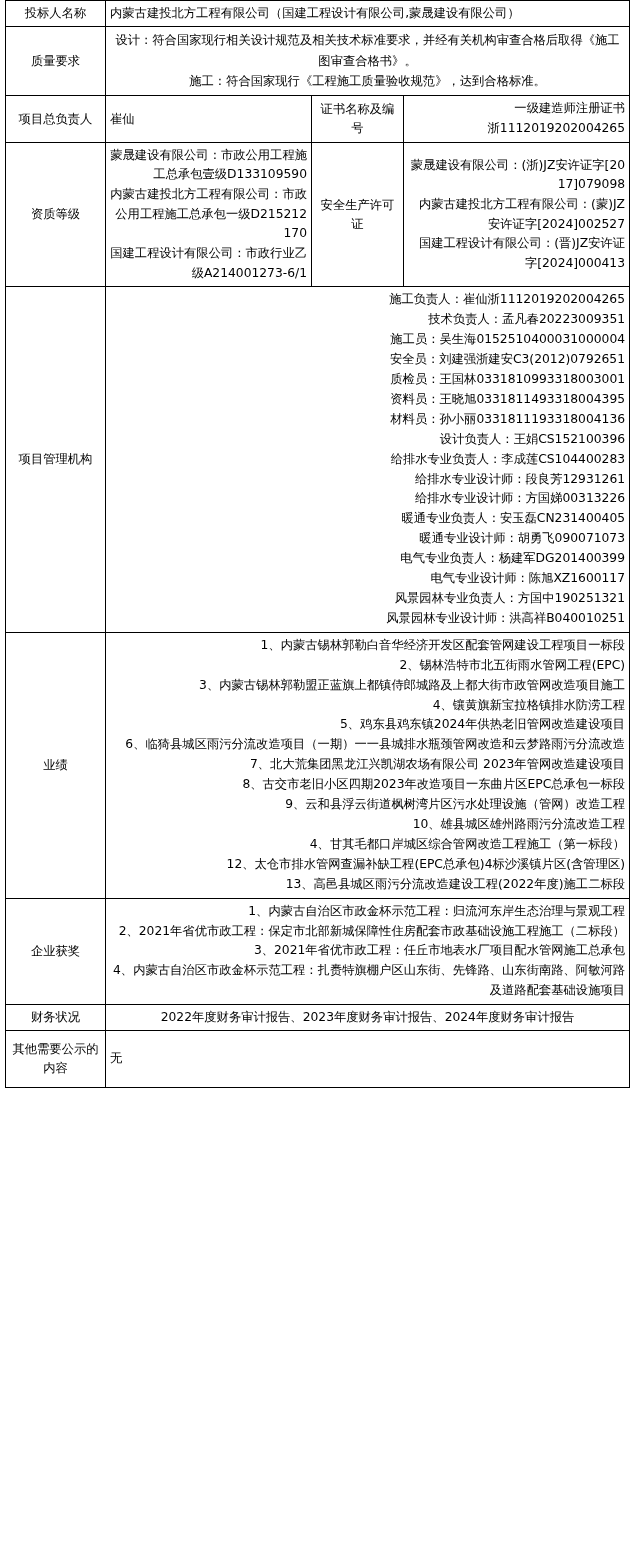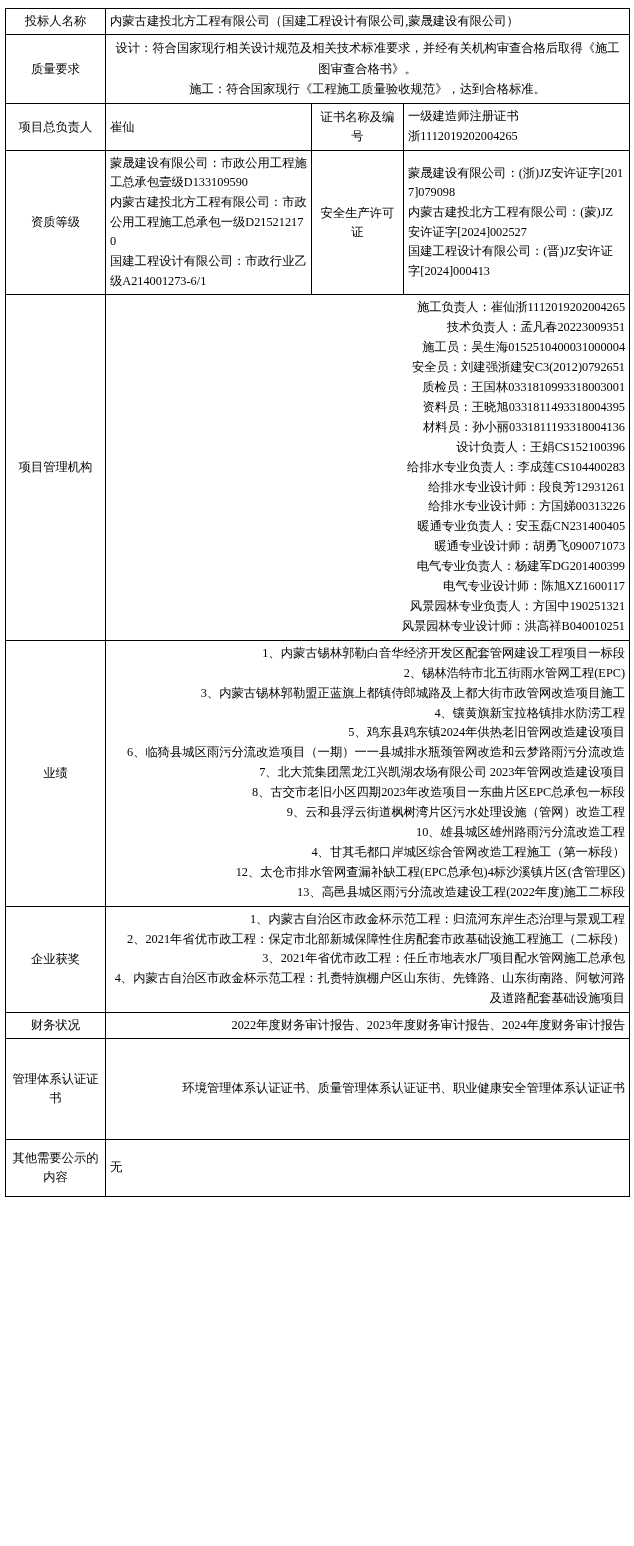--- a/index.html
+++ b/index.html
@@ -9,63 +9,62 @@
   }
   body {
     font-family: "DejaVu Sans", "Liberation Sans", sans-serif;
     color: #000000;
   }
   #page {
     width: 634px;
     height: 1546px;
     position: relative;
     box-sizing: border-box;
-    padding: 8px 5px 4px 5px;
+    padding: 0 5px 4px 5px;
     background: #ffffff;
     overflow: hidden;
-    font-family: Liberation Serif, serif;
   }
   table.bid-table {
     width: 624px;
     border-collapse: collapse;
     table-layout: fixed;
     font-size: 12.3px;
     line-height: 1.52;
   }
   table.bid-table td {
     border: 1px solid #000000;
     padding: 3px 4px;
     vertical-align: middle;
     word-break: break-all;
     overflow-wrap: anywhere;
   }
   .lbl {
     text-align: center;
     vertical-align: middle;
   }
   .ctr { text-align: left; }
-  .lft { text-align: right; }
+  .lft { text-align: center; }
   .multiline {
     white-space: pre-line;
   }
   .pad-block {
     padding-top: 5px;
     padding-bottom: 5px;
   }
   .tall-pad {
     padding-top: 9px;
     padding-bottom: 9px;
   }
   .row-mgmt td { vertical-align: middle; }
   .cell-list {
     text-align: right;
     line-height: 1.62;
   }
   .cell-center-multi {
-    text-align: left;
+    text-align: right;
     line-height: 1.60;
   }
   .quality-cell {
     text-align: center;
     line-height: 1.70;
   }
 </style>
 </head>
 <body>
 
@@ -161,24 +160,20 @@
             <div>3、2021年省优市政工程：任丘市地表水厂项目配水管网施工总承包</div>
             <div>4、内蒙古自治区市政金杯示范工程：扎赉特旗棚户区山东街、先锋路、山东街南路、阿敏河路及道路配套基础设施项目</div>
           </td>
       </tr>
 
       <tr>
         <td class="lbl">财务状况</td>
         <td class="lft" colspan="3">2022年度财务审计报告、2023年度财务审计报告、2024年度财务审计报告</td>
       </tr>
 
-      <tr>
-        <td class="lbl">管理体系认证证书</td>
-        <td class="lft" colspan="3" style="height:94px; vertical-align:middle;">环境管理体系认证证书、质量管理体系认证证书、职业健康安全管理体系认证证书</td>
-      </tr>
 
       <tr>
         <td class="lbl">其他需要公示的内容</td>
         <td class="ctr" colspan="3" style="height:50px; vertical-align:middle;">无</td>
       </tr>
     </tbody>
   </table>
 </div>
 
 </body></html>

